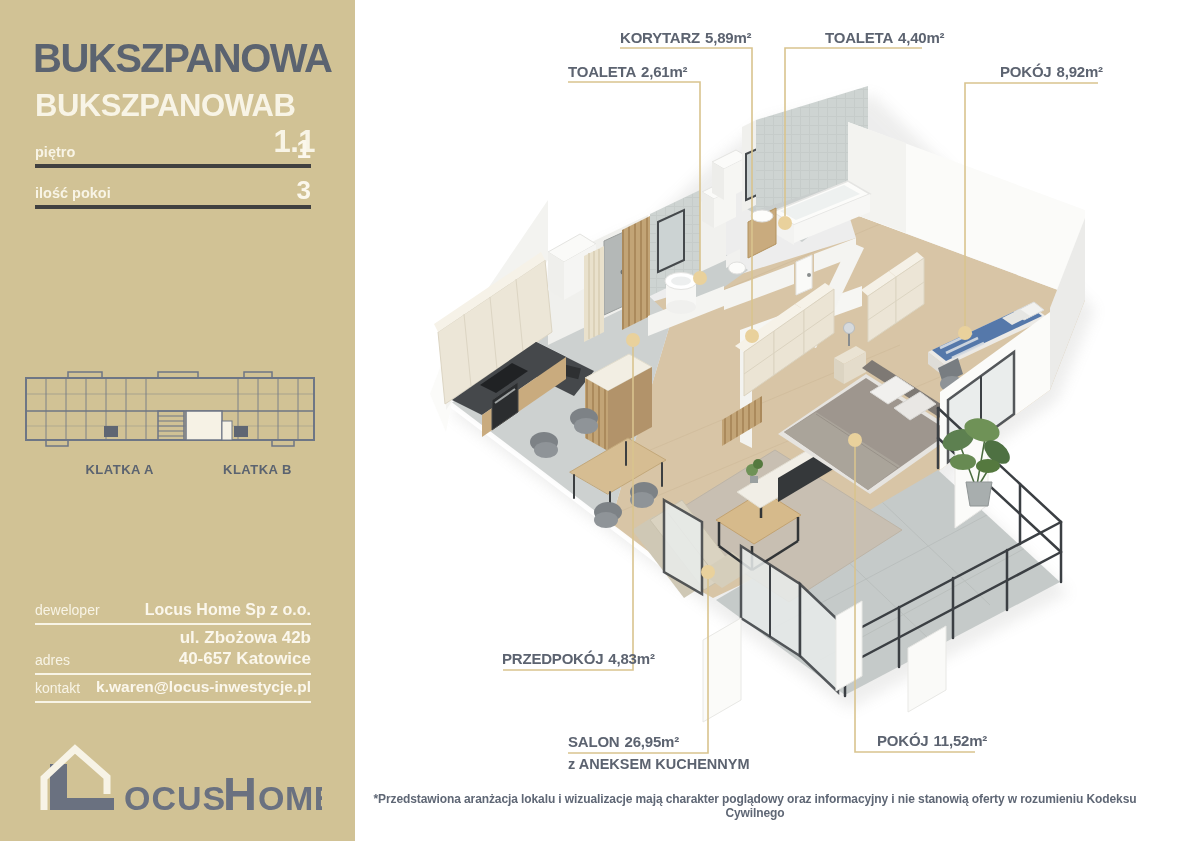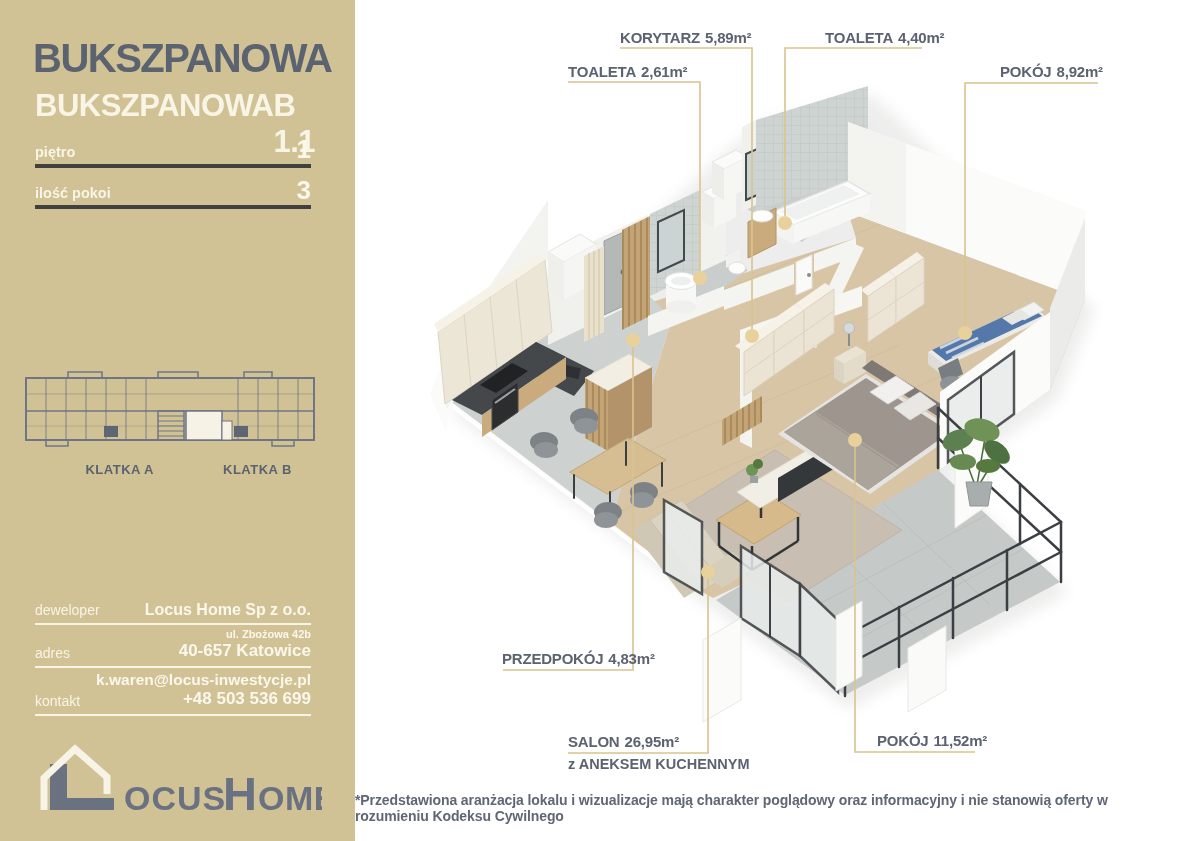--- a/index.html
+++ b/index.html
@@ -25,34 +25,34 @@
   .klatka { position:absolute; width:96px; text-align:right; font-size:13px;
             font-weight:600; letter-spacing:0.5px; color:#5b6370; }
   .klatka.a { left:58px; top:462px; }
   .klatka.b { left:196px; top:462px; }
   .contact { position:absolute; left:35px; top:598px; width:276px; }
   .c-row { border-bottom:2px solid #f8f4e6; display:flex; justify-content:space-between;
            align-items:flex-end; padding-bottom:4px; margin-bottom:3px; }
   .c-row.first { padding-top:2px; }
   .c-label { font-size:14px; color:#f8f4e6; padding-bottom:1px; }
   .c-val { font-size:16px; font-weight:bold; color:#fbf7ec; text-align:right; line-height:1.2; }
-  .c-val .ln1 { font-size:11px; display:block; }
+  .c-val .ln1 { font-size:17px; display:block; }
   .c-val .ln2 { font-size:17px; display:block; }
   .c-val .email { font-size:15.5px; display:block; }
   .c-val .phone { font-size:17px; display:block; }
   .logo { position:absolute; left:30px; top:736px; }
   
   .main { position:absolute; left:355px; top:0; width:835px; height:841px; background:#ffffff; }
   .plan-svg { position:absolute; left:0; top:0; }
   .plan-label { position:absolute; font-size:15px; font-weight:bold; color:#5c6370;
                 letter-spacing:-0.2px; white-space:nowrap; display:flex; gap:5px; }
   .plan-label.wgap { }
   .salon-sub { position:absolute; font-size:14.5px; font-weight:bold; color:#5c6370; white-space:nowrap; }
-  .footnote { position:absolute; right:35px; top:792px; font-size:14px; font-weight:bold;
-              color:#5f6775; letter-spacing:-0.1px; }
+  .footnote { position:absolute; right:35px; top:792px; font-size:12px; font-weight:bold;
+              color:#5f6775; letter-spacing:-0.1px;text-align:center; }
 </style>
 </head>
 <body>
 
 <div class="page">
 
   <div class="sidebar">
     <div class="s-title">BUKSZPANOWA</div>
     <div class="s-sub">
       <span>BUKSZPANOWA</span>
@@ -121,21 +121,20 @@
         <span class="c-label">adres</span>
         <span class="c-val">
           <span class="ln1">ul. Zbożowa 42b</span>
           <span class="ln2">40-657 Katowice</span>
         </span>
       </div>
       <div class="c-row">
         <span class="c-label">kontakt</span>
         <span class="c-val">
           <span class="email">k.waren@locus-inwestycje.pl</span>
-          <span class="phone">+48 503 536 699</span>
         </span>
       </div>
     </div>
 
     <div class="logo">
       <svg width="292" height="88" viewBox="0 0 292 88">
         <g>
           <rect x="20" y="28" width="17" height="46" fill="#6a7180"></rect>
           <rect x="20" y="62" width="64" height="12" fill="#6a7180"></rect>
         </g>

